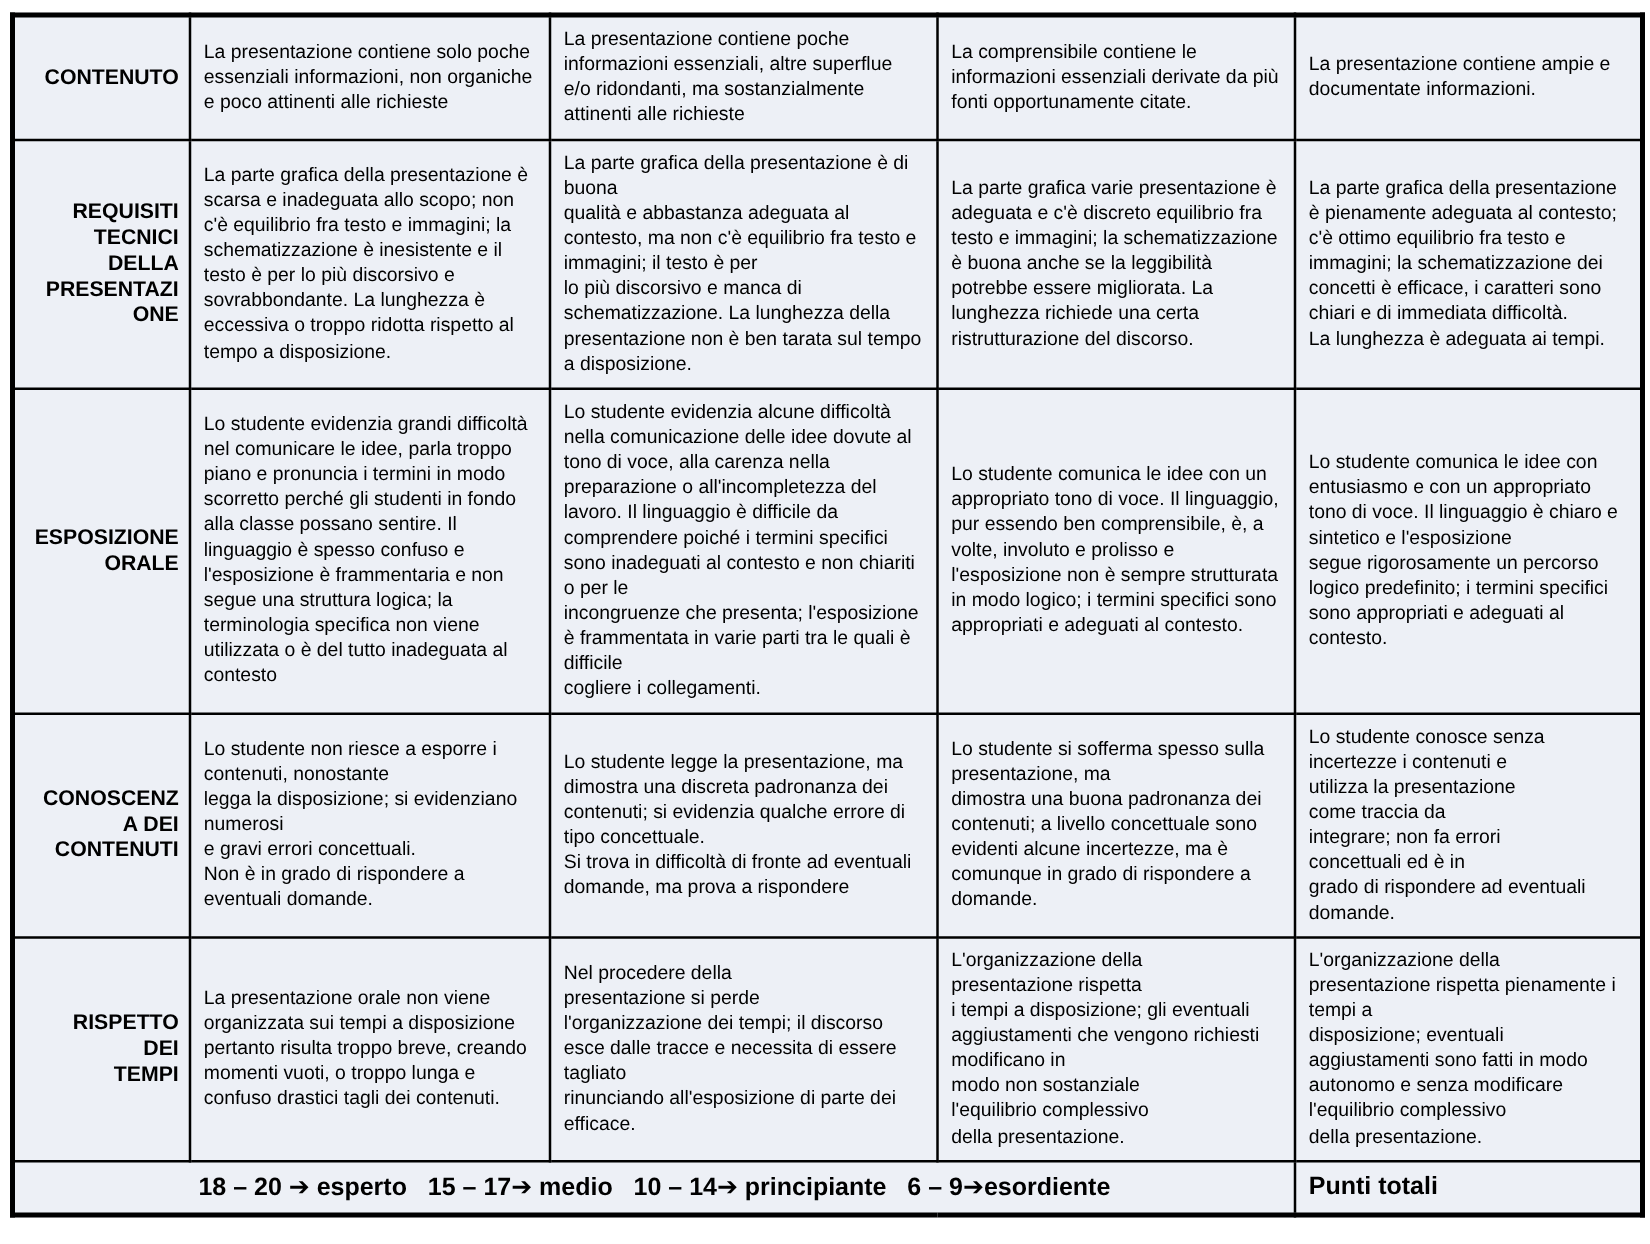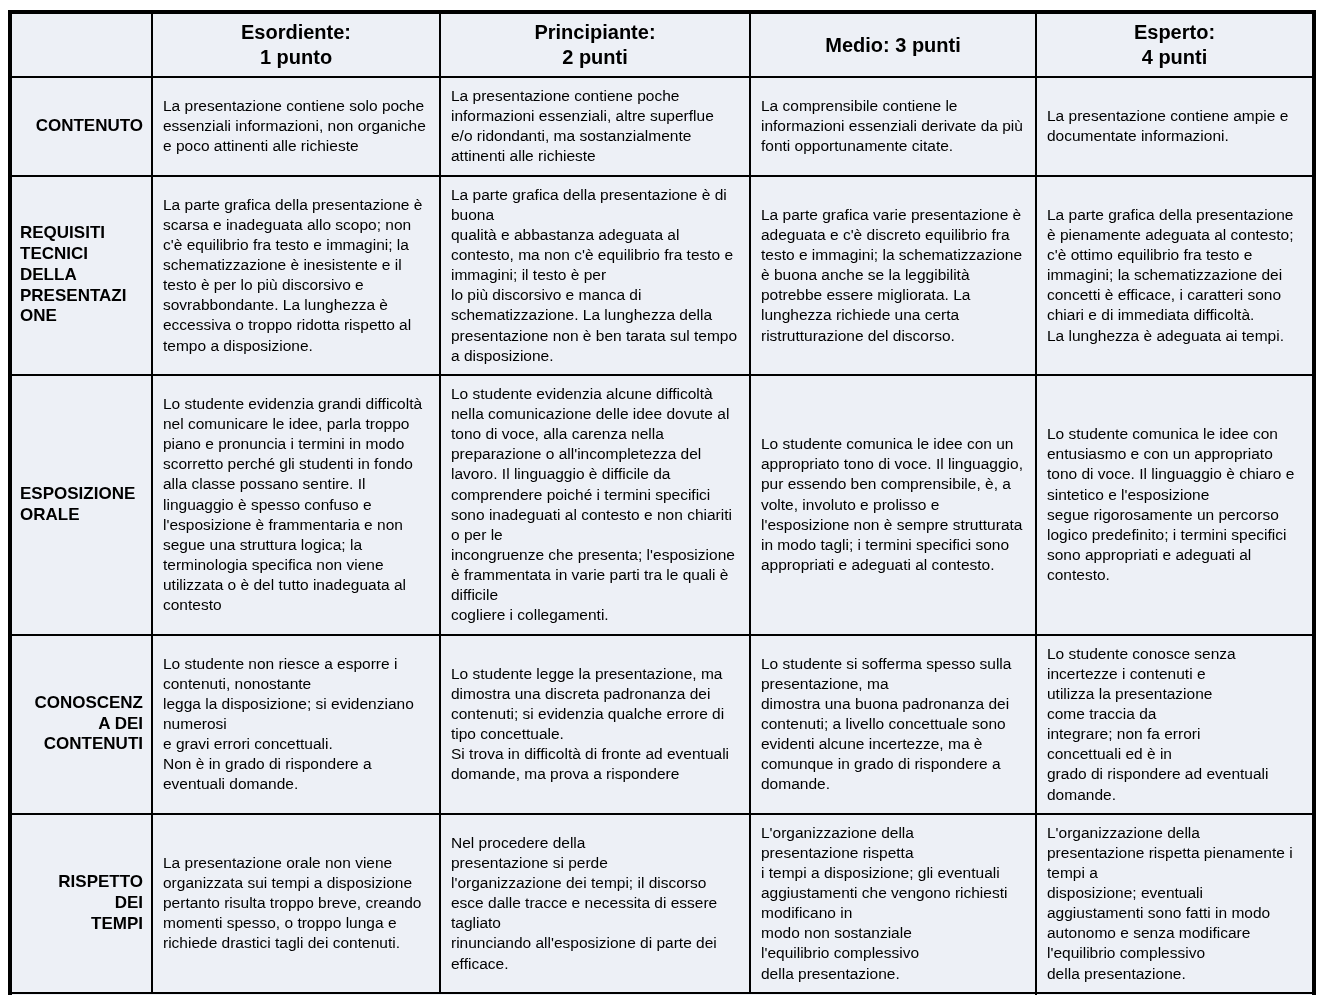--- a/index.html
+++ b/index.html
@@ -52,21 +52,21 @@
   tr.foot-row     { height: 43px; }
 
   td.row-label {
     font-size: 17px;
     font-weight: bold;
     white-space: pre-line;
     line-height: 1.22;
     padding: 6px 8px;
   }
   td.row-label.align-left   { text-align: right; }
-  td.row-label.align-center { text-align: left; margin-top: 37px; }
+  td.row-label.align-center { text-align: right; margin-top: 37px; }
 
   td.cell {
     font-size: 15.5px;
     line-height: 1.3;
     white-space: pre-wrap;
     text-align: left;
     vertical-align: middle;
   }
   td.legend-cell {
     font-size: 20px;
@@ -89,30 +89,20 @@
   <table class="rubric">
     <colgroup>
       <col class="c-label">
         <col class="c-esord">
         <col class="c-princ">
         <col class="c-medio">
         <col class="c-esperto">
     </colgroup>
 
     <tbody>
-        <tr class="head-row">
-      <th class="col-head"></th>
-      <th class="col-head">Esordiente:
-1 punto</th>
-      <th class="col-head">Principiante:
-2 punti</th>
-      <th class="col-head">Medio: 3 punti</th>
-      <th class="col-head">Esperto:
-4 punti</th>
-    </tr>
 
     <tr class="r-contenuto">
       <td class="row-label align-left">CONTENUTO</td>
       <td class="cell">La presentazione contiene solo poche essenziali informazioni, non organiche e poco attinenti alle richieste</td>
       <td class="cell">La presentazione contiene poche informazioni essenziali, altre superflue e/o ridondanti, ma sostanzialmente attinenti alle richieste</td>
       <td class="cell">La comprensibile contiene le informazioni essenziali derivate da più fonti opportunamente citate.</td>
       <td class="cell">La presentazione contiene ampie e documentate informazioni.</td>
     </tr>
 
     <tr class="r-requisiti">
@@ -131,21 +121,21 @@
 La lunghezza è adeguata ai tempi.</td>
     </tr>
 
     <tr class="r-esposizione">
       <td class="row-label align-center">ESPOSIZIONE
 ORALE</td>
       <td class="cell">Lo studente evidenzia grandi difficoltà nel comunicare le idee, parla troppo piano e pronuncia i termini in modo scorretto perché gli studenti in fondo alla classe possano sentire. Il linguaggio è spesso confuso e l'esposizione è frammentaria e non segue una struttura logica; la terminologia specifica non viene utilizzata o è del tutto inadeguata al contesto</td>
       <td class="cell">Lo studente evidenzia alcune difficoltà nella comunicazione delle idee dovute al tono di voce, alla carenza nella preparazione o all'incompletezza del lavoro. Il linguaggio è difficile da comprendere poiché i termini specifici sono inadeguati al contesto e non chiariti o per le
 incongruenze che presenta; l'esposizione è frammentata in varie parti tra le quali è difficile
 cogliere i collegamenti.</td>
-      <td class="cell">Lo studente comunica le idee con un appropriato tono di voce. Il linguaggio, pur essendo ben comprensibile, è, a volte, involuto e prolisso e l'esposizione non è sempre strutturata in modo tagli; i termini specifici sono appropriati e adeguati al contesto.</td>
+      <td class="cell">Lo studente comunica le idee con un appropriato tono di voce. Il linguaggio, pur essendo ben comprensibile, è, a volte, involuto e prolisso e l'esposizione non è sempre strutturata in modo logico; i termini specifici sono appropriati e adeguati al contesto.</td>
       <td class="cell">Lo studente comunica le idee con entusiasmo e con un appropriato tono di voce. Il linguaggio è chiaro e sintetico e l'esposizione
 segue rigorosamente un percorso logico predefinito; i termini specifici sono appropriati e adeguati al contesto.</td>
     </tr>
 
     <tr class="r-conoscenza">
       <td class="row-label align-left">CONOSCENZ
 A DEI
 CONTENUTI</td>
       <td class="cell">Lo studente non riesce a esporre i contenuti, nonostante
 legga la disposizione; si evidenziano numerosi
@@ -160,21 +150,21 @@
 come traccia da
 integrare; non fa errori
 concettuali ed è in
 grado di rispondere ad eventuali domande.</td>
     </tr>
 
     <tr class="r-rispetto">
       <td class="row-label align-left">RISPETTO
 DEI
 TEMPI</td>
-      <td class="cell">La presentazione orale non viene organizzata sui tempi a disposizione pertanto risulta troppo breve, creando momenti spesso, o troppo lunga e richiede drastici tagli dei contenuti.</td>
+      <td class="cell">La presentazione orale non viene organizzata sui tempi a disposizione pertanto risulta troppo breve, creando momenti vuoti, o troppo lunga e confuso drastici tagli dei contenuti.</td>
       <td class="cell">Nel procedere della
 presentazione si perde
 l'organizzazione dei tempi; il discorso esce dalle tracce e necessita di essere tagliato
 rinunciando all'esposizione di parte dei efficace.</td>
       <td class="cell">L'organizzazione della
 presentazione rispetta
 i tempi a disposizione; gli eventuali aggiustamenti che vengono richiesti  modificano in
 modo non sostanziale
 l'equilibrio complessivo
 della presentazione.</td>

